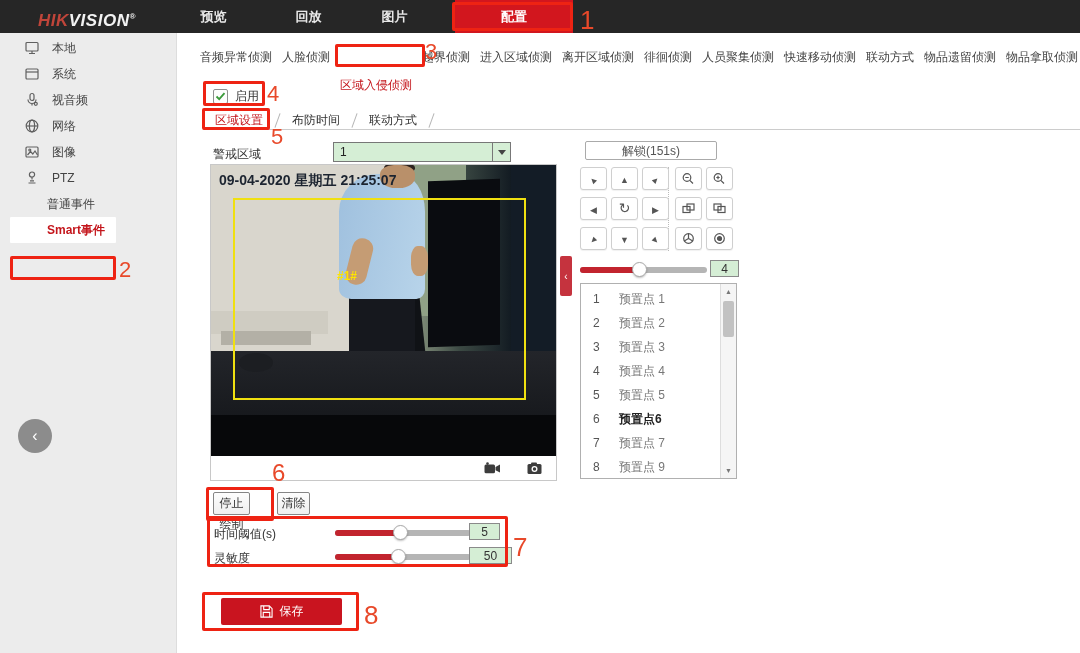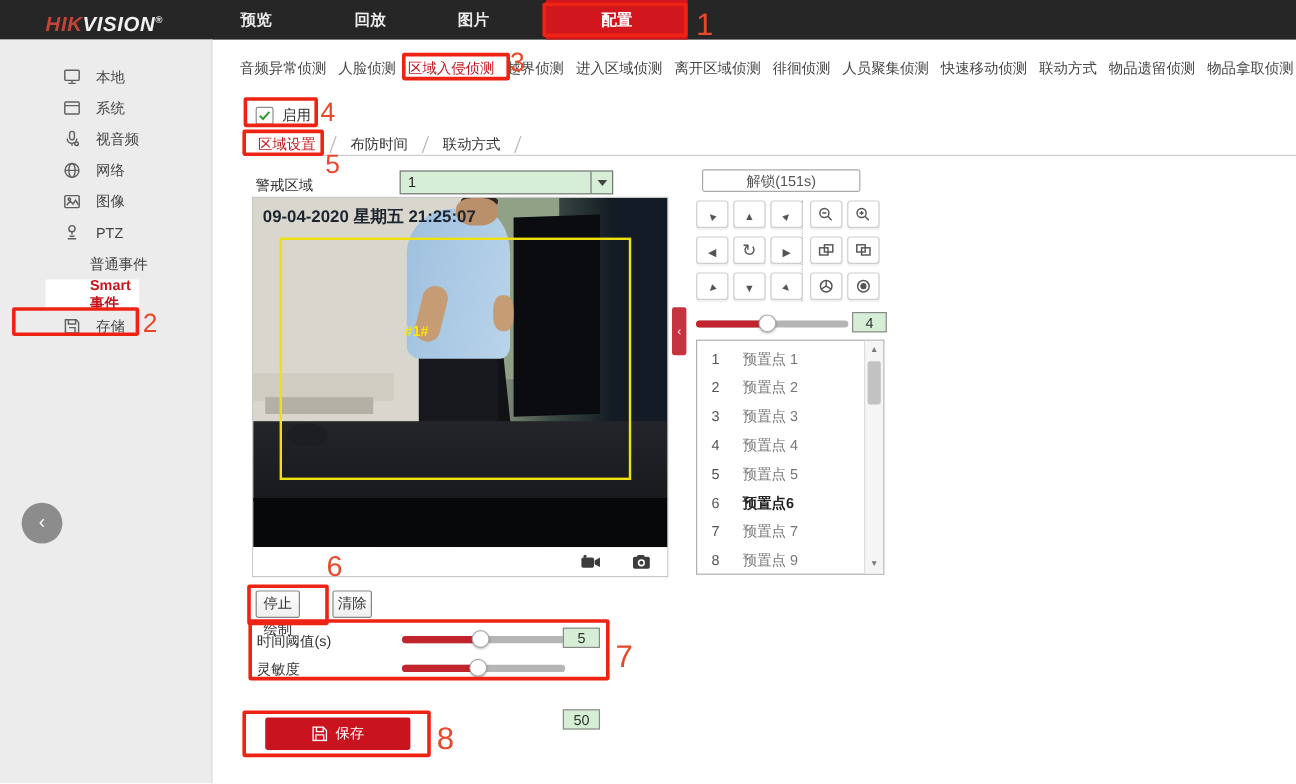--- a/index.html
+++ b/index.html
@@ -23,21 +23,21 @@
   .side-item.sub .s-label{margin-left:47px;}
   .side-item.active{background:#fff;margin-left:10px;margin-right:60px;border-radius:1px;}
   .side-item.active .s-label{margin-left:37px;color:#c4161c;font-weight:bold;}
   .back-circle{position:absolute;left:18px;top:386px;width:34px;height:34px;border-radius:50%;
                background:#8c8c8c;color:#fff;display:flex;align-items:center;justify-content:center;
                font-size:16px;cursor:pointer;}
 
   
   .det-tabs{position:absolute;left:200px;top:49px;display:flex;gap:10px;white-space:nowrap;}
   .det-tab{color:#444;cursor:pointer;}
-  .det-tab.active{color:#c4161c;}
+  .det-tab.active{color:#c4161c;margin-top:28px;}
 
   
   .enable-row{position:absolute;left:213px;top:88px;display:flex;align-items:center;gap:7px;}
   .checkbox{width:13px;height:13px;background:#fdfdfd;border:1px solid #8f8f8f;border-radius:2px;
             display:flex;align-items:center;justify-content:center;cursor:pointer;}
 
   
   .subtabs{position:absolute;left:205px;top:111px;height:19px;display:flex;align-items:center;}
   .subtab{padding:12px 10px;cursor:pointer;color:#333;}
   .subtab.active{color:#c4161c;}
@@ -138,21 +138,21 @@
     </div>
     <div id="top-menu">
         <div class="menu-item" style="left: 186px; width: 55px;">预览</div>
         <div class="menu-item" style="left: 281px; width: 55px;">回放</div>
         <div class="menu-item" style="left: 367px; width: 55px;">图片</div>
         <div class="menu-item active" style="left: 455px; width: 118px;">配置</div>
       </div>
   </div>
 
   <div class="sidebar">
-    <div id="side-items" style="padding-top:18px;margin-left:28px;">
+    <div id="side-items" style="padding-top:2px;">
         <div class="side-item">
           <span class="s-icon">
             <svg width="16" height="16" viewBox="0 0 16 16" fill="none" stroke="#606060" stroke-width="1.2">
               <rect x="2" y="2.5" width="12" height="8.5" rx="1"></rect>
               <path d="M8 11v2.5M5 13.5h6"></path>
             </svg>
           </span>
           <span class="s-label">本地</span>
         </div>
         <div class="side-item">
@@ -201,29 +201,20 @@
               <path d="M8 7.2v2.3M4.5 13h7M6 10.8h4"></path>
             </svg>
           </span>
           <span class="s-label">PTZ</span>
         </div>
         <div class="side-item sub">
           <span class="s-label">普通事件</span>
         </div>
         <div class="side-item sub active">
           <span class="s-label">Smart事件</span>
-        </div>
-        <div class="side-item">
-          <span class="s-icon">
-            <svg width="16" height="16" viewBox="0 0 16 16" fill="none" stroke="#606060" stroke-width="1.2">
-              <path d="M2.5 2.5h9l2 2v9h-11z"></path>
-              <path d="M5 2.5v3.5h6V2.5M5.5 9h5v4"></path>
-            </svg>
-          </span>
-          <span class="s-label">存储</span>
         </div>
       </div>
     <div class="back-circle">
       <span>‹</span>
     </div>
   </div>
 
   <div class="det-tabs" id="det-tabs">
       <span class="det-tab">音频异常侦测</span>
       <span class="det-tab">人脸侦测</span>
@@ -446,21 +437,21 @@
     <div class="fill" style="width:66px;"></div>
   </div>
   <div class="thumb" style="left:393px;top:525px;"></div>
   <div class="valbox" style="left:469px;top:523px;width:31px;height:17px;">5</div>
 
   <div class="slider-label" style="left:214px;top:550px;">灵敏度</div>
   <div class="track" style="left:335px;top:554px;width:136px;">
     <div class="fill" style="width:64px;"></div>
   </div>
   <div class="thumb" style="left:391px;top:549px;"></div>
-  <div class="valbox" style="left:469px;top:547px;width:31px;height:17px;margin-top:44px;">50</div>
+  <div class="valbox" style="left:469px;top:547px;width:43px;height:17px;">50</div>
 
   <div class="save-btn">
     <span>
       <svg width="13" height="13" viewBox="0 0 14 14" fill="none" stroke="#fff" stroke-width="1.2">
           <path d="M1 1 h9 l3 3 v9 h-12z"></path>
           <path d="M4 1 v4 h6 v-4"></path>
           <path d="M3.5 13 v-5 h7 v5"></path>
         </svg>
     </span>
     <span>保存</span>

